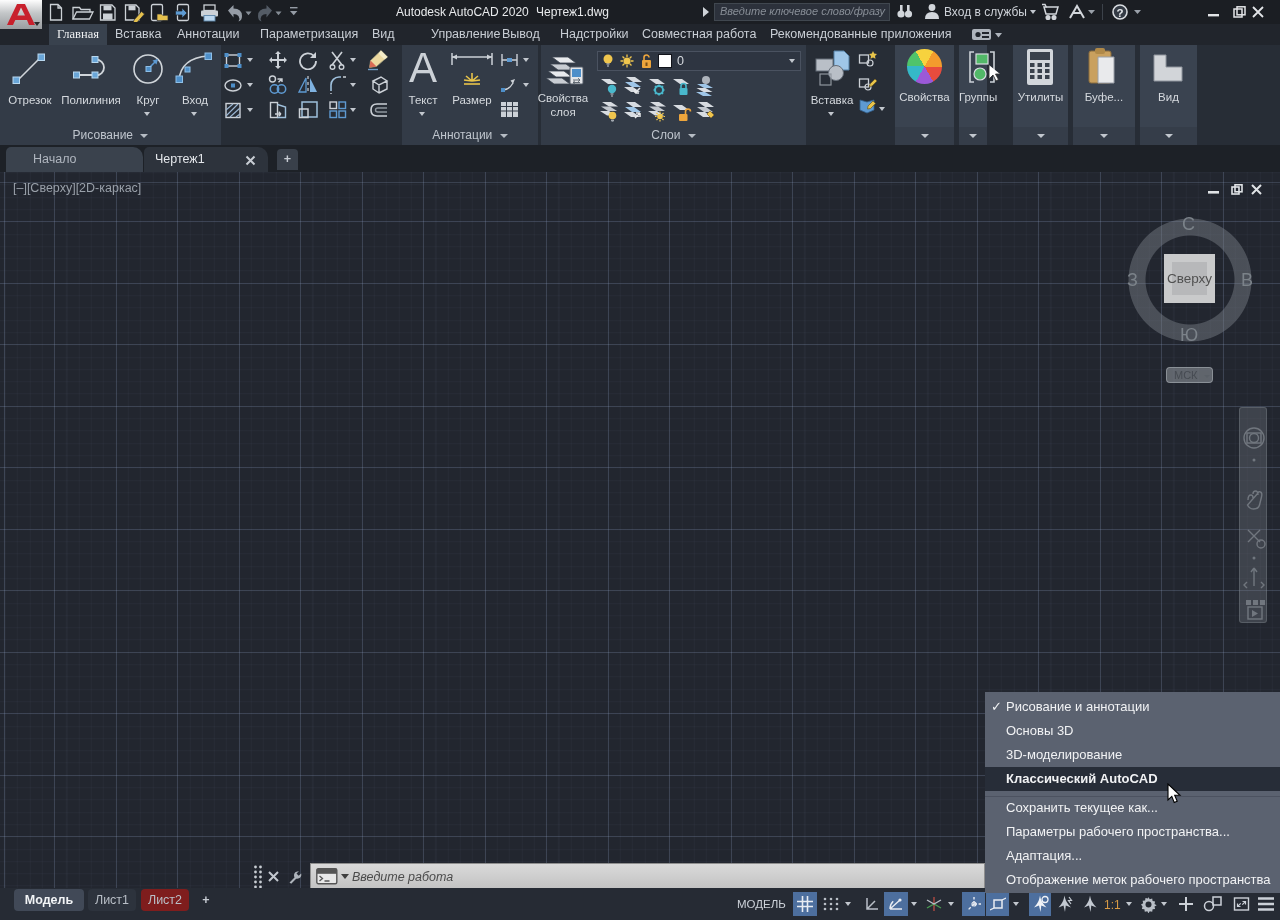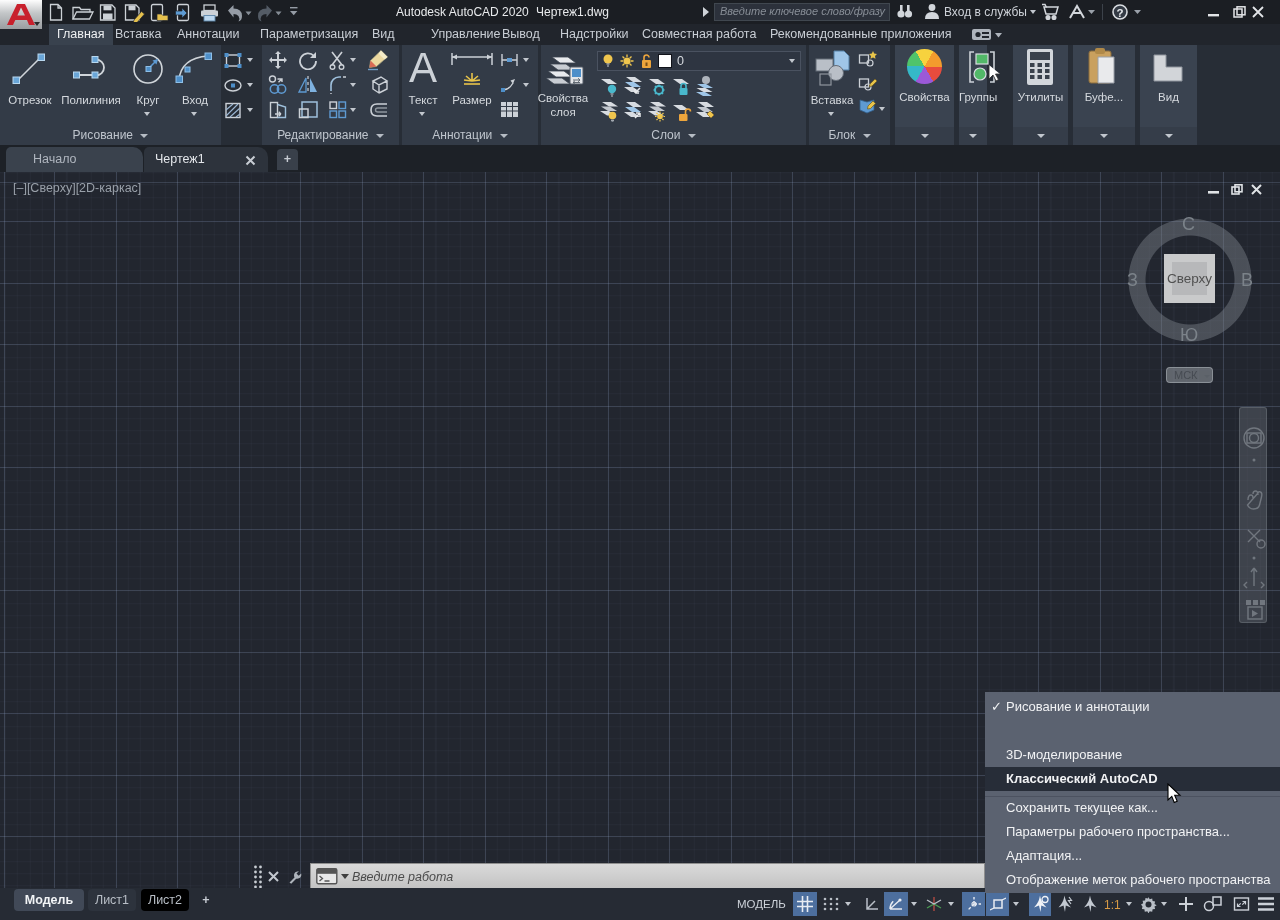--- a/index.html
+++ b/index.html
@@ -13,21 +13,21 @@
 #alogo { position:absolute; left:0; top:0; width:42px; height:29px; background:linear-gradient(#fdfdfd,#c3c6c8 45%,#9a9da0); z-index:30; }
 #alogo .car { position:absolute; right:2px; bottom:3px; width:0; height:0; border-left:3.5px solid transparent; border-right:3.5px solid transparent; border-top:4.5px solid #2a2a2a; }
 #title-text { position:absolute; top:5px; left:396px; font-size:12px; color:#e8eaec; }
 #title-text2 { position:absolute; top:5px; left:536px; font-size:12px; color:#e8eaec; }
 #searchbox { position:absolute; left:714px; top:3px; width:176px; height:18px; background:#2c313b; border:1px solid #40474f; color:#878d96; font-style:italic; font-size:11px; line-height:15px; padding-left:5px; }
 .tb-txt { position:absolute; top:5px; font-size:12px; color:#ced2d8; }
 
 
 #menurow { position:absolute; left:0; top:24px; width:1280px; height:21px; background:#21252c; }
 .rtab { position:absolute; top:0; height:21px; line-height:21px; font-size:12.5px; color:#c9ced5; padding:0 8px; }
-.rtab.active { background:#39424e; color:#eef0f2; }
+.rtab.active { background:#39424e; color:#eef0f2;font-family:Liberation Serif, serif; }
 
 
 #ribbon { position:absolute; left:0; top:45px; width:1280px; height:100px; background:#272d36; }
 .panel { position:absolute; top:0; height:100px; background:#333b47; }
 .ptitle { position:absolute; bottom:3px; left:0; right:0; text-align:center; font-size:12px; color:#bfc5cd; }
 .pc { display:inline-block; width:0; height:0; border-left:4px solid transparent; border-right:4px solid transparent; border-top:4px solid #b6bcc4; margin-left:4px; vertical-align:middle;}
 .blbl { position:absolute; text-align:center; font-size:11.5px; color:#d5d9de; }
 .caret { position:absolute; width:0; height:0; border-left:3.5px solid transparent; border-right:3.5px solid transparent; border-top:4px solid #c2c7ce; }
 .collapsed { position:absolute; top:0; height:100px; background:#3a4350; text-align:center; font-size:11.5px; color:#d5d9de;}
 .collapsed::after { content:""; position:absolute; left:0; right:0; bottom:0; height:18px; background:#353d49; }
@@ -183,31 +183,25 @@
         <rect x="10" y="4" width="7" height="2" fill="#21252c"></rect>
         <rect x="10" y="8" width="7" height="2" fill="#21252c"></rect>
         <path d="M23 5 h7 l-3.5 4.5 Z" fill="#aeb4bc"></path>
       </svg>
 </div>
 
 <div id="ribbon">
   <div class="panel" id="p-draw" style="left:0px;width:221px;">
     <div class="ptitle">Рисование <span class="pc"></span></div>
   </div>
-  <div class="panel" id="p-edit" style="left:262px;width:137px;">
-    <div class="ptitle">Редактирование <span class="pc"></span></div>
-  </div>
   <div class="panel" id="p-ann" style="left:402px;width:136px;">
     <div class="ptitle">Аннотации <span class="pc"></span></div>
   </div>
   <div class="panel" id="p-layers" style="left:541px;width:265px;">
     <div class="ptitle">Слои <span class="pc"></span></div>
-  </div>
-  <div class="panel" id="p-block" style="left:809px;width:81px;">
-    <div class="ptitle">Блок <span class="pc"></span></div>
   </div>
   <div class="collapsed" style="left:895px;width:59px;">
     <div style="margin-top:46px;">Свойства</div>
         <div class="cc"></div>
   </div>
   <div class="collapsed" style="left:959px;width:28px;">
     <div style="margin-top:46px;">Группы</div>
         <div class="cc"></div>
   </div>
   <div class="collapsed" style="left:1073px;width:62px;">
@@ -589,21 +583,21 @@
       </svg>
       <div class="abs" style="left:30px;top:10px;width:0;height:0;border-left:4px solid transparent;border-right:4px solid transparent;border-top:5px solid #3f3f3f;"></div>
       <div id="cmdtext">Введите  работа</div>
     </div>
   </div>
 </div>
 
 <div id="statusbar">
   <div class="stab" style="left:14px;width:70px;background:#414957;color:#f2f4f6;font-weight:bold;">Модель</div>
   <div class="stab" style="left:88px;width:48px;color:#b9bfc7;background:#2d333d;">Лист1</div>
-  <div class="stab" style="left:141px;width:48px;color:#b9bfc7;background:#000000;">Лист2</div>
+  <div class="stab" style="left:141px;width:48px;color:#b9bfc7;background:#7f1d1d;">Лист2</div>
   <div class="stab" style="left:194px;width:24px;color:#c6cbd2;font-weight:bold;">+</div>
   <div class="abs" style="left:737px;top:10px;font-size:11.5px;color:#ccd1d8;">МОДЕЛЬ</div>
   <div id="statusicons">
   <div class="sbtn hl" style="left:793px;width:24px;">
     <svg style="margin:4px auto;" width="16" height="16" viewBox="0 0 16 16">
             <path d="M5.5 0 V16 M10.5 0 V16 M0 5.5 H16 M0 10.5 H16" stroke="#e8ecf2" stroke-width="1.6"></path>
           </svg>
   </div>
   <div class="sbtn" style="left:819px;width:24px;">
     <svg style="margin:4px auto;" width="16" height="16" viewBox="0 0 16 16">
@@ -692,20 +686,21 @@
           <path d="M9.5 5.5 h3 v3 m-0.2-2.8 l-3 3 M7.5 10.5 h-3 v-3 m0.2 2.8 l3-3" stroke="#ccd1d8" stroke-width="1.2" fill="none"></path>
         </svg>
   <svg class="abs" style="left:1257px;top:7px;" width="18" height="18" viewBox="0 0 18 18">
           <path d="M1 3.5 H17 M1 9 H17 M1 14.5 H17" stroke="#ccd1d8" stroke-width="2.4"></path>
         </svg>
   </div>
 </div>
 
 <div id="popup">
   <div class="pitem" style="top:3px;"><span class="check">✓</span>Рисование и аннотации</div>
+  <div class="pitem" style="top:27px;">Основы 3D</div>
   <div class="pitem" style="top:51px;">3D-моделирование</div>
   <div class="pitem hl" style="top:75px;font-weight:bold;">Классический AutoCAD</div>
   <div class="abs" style="left:0;top:104px;width:295px;height:1px;background:#4c5260;"></div>
   <div class="pitem" style="top:128px;">Параметры рабочего пространства...</div>
   <div class="pitem" style="top:104px;">Сохранить текущее как...</div>
   <div class="pitem" style="top:152px;">Адаптация...</div>
   <div class="pitem" style="top:176px;">Отображение меток рабочего пространства</div>
 </div>
 
 <svg class="abs" style="left:1166px;top:783px;z-index:60;" width="16" height="22" viewBox="0 0 16 22">

